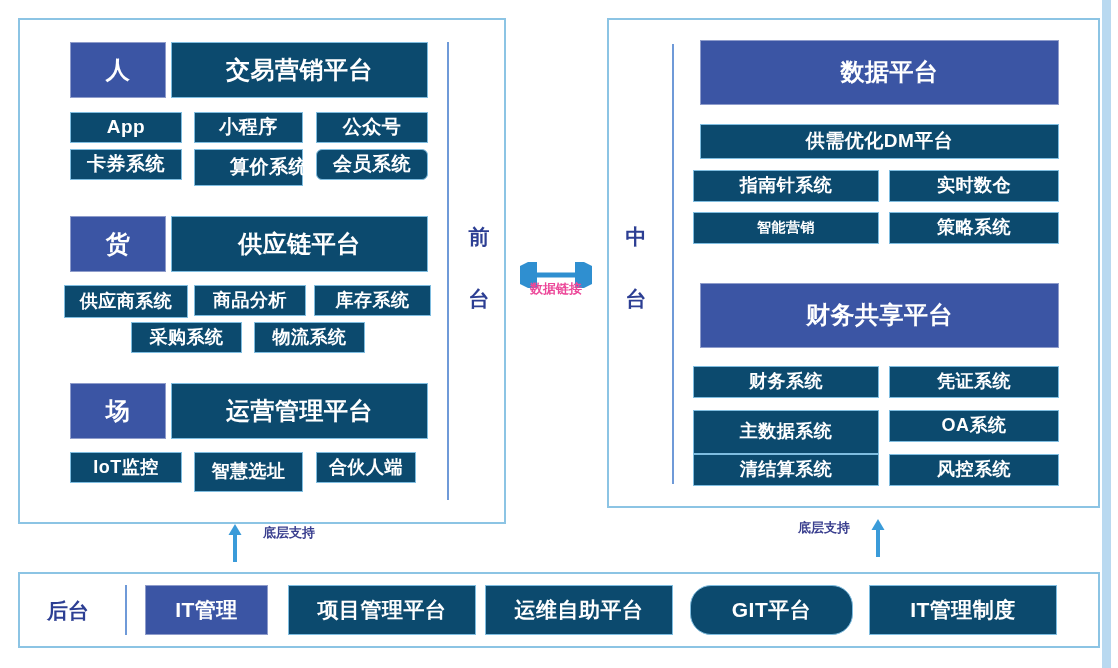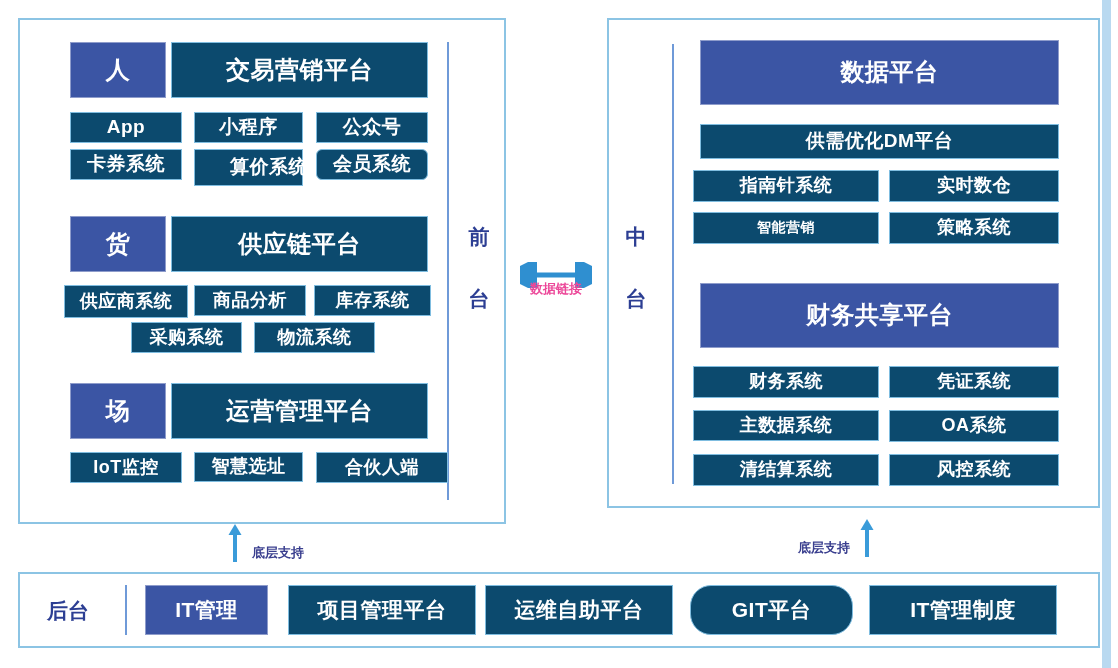--- a/index.html
+++ b/index.html
@@ -78,22 +78,22 @@
     font-size: 13px;
     font-weight: bold;
     text-align: center;
     white-space: nowrap;
   }
 
   
   .support {
     position: absolute;
     display: flex;
-    align-items: flex-end;
-    gap: 10px;
+    align-items: flex-start;
+    gap: 21px;
     white-space: nowrap;
   }
   .support .cap {
     color: #3a3f8f;
     font-size: 13px;
     font-weight: bold;
   }
 
   
   #bottom-bar {
@@ -158,28 +158,28 @@
   <div class="box light" style="left:316px; top:149px; width:112px; height:31px; font-size:19px; font-weight:bold;border-radius:6px;">会员系统</div>
 
   <div class="box dark" style="left:70px; top:216px; width:96px; height:56px; font-size:24px; font-weight:bold;">货</div>
   <div class="box light" style="left:171px; top:216px; width:257px; height:56px; font-size:24px; font-weight:bold;">供应链平台</div>
 
   <div class="box light" style="left:64px; top:285px; width:124px; height:33px; font-size:18px; font-weight:bold;">供应商系统</div>
   <div class="box light" style="left:194px; top:285px; width:112px; height:31px; font-size:18px; font-weight:bold;">商品分析</div>
   <div class="box light" style="left:314px; top:285px; width:117px; height:31px; font-size:18px; font-weight:bold;">库存系统</div>
 
   <div class="box light" style="left:131px; top:322px; width:111px; height:31px; font-size:18px; font-weight:bold;">采购系统</div>
-  <div class="box light" style="left:254px; top:322px; width:121px; height:31px; font-size:18px; font-weight:bold;">物流系统</div>
+  <div class="box light" style="left:254px; top:322px; width:111px; height:31px; font-size:18px; font-weight:bold;">物流系统</div>
 
   <div class="box dark" style="left:70px; top:383px; width:96px; height:56px; font-size:24px; font-weight:bold;">场</div>
   <div class="box light" style="left:171px; top:383px; width:257px; height:56px; font-size:24px; font-weight:bold;">运营管理平台</div>
 
   <div class="box light" style="left:70px; top:452px; width:112px; height:31px; font-size:18px; font-weight:bold;">IoT监控</div>
-  <div class="box light" style="left:194px; top:452px; width:109px; height:30px; font-size:18px; font-weight:bold;">智慧选址</div>
-  <div class="box light" style="left:316px; top:452px; width:132px; height:31px; font-size:18px; font-weight:bold;">合伙人端</div>
+  <div class="box light" style="left:194px; top:452px; width:109px; height:40px; font-size:18px; font-weight:bold;">智慧选址</div>
+  <div class="box light" style="left:316px; top:452px; width:100px; height:31px; font-size:18px; font-weight:bold;">合伙人端</div>
 
   <div class="conn-arrow" style="left:520px; top:262px; width:72px; height:26px;">
     <svg width="72" height="26" viewBox="0 0 72 26" aria-hidden="true">
       <defs>
         <marker id="mL" markerWidth="7" markerHeight="7" refX="6" refY="3.5" orient="auto">
           <path d="M7,0 L7,7 L0,3.5 z" fill="#2f8fd0"></path>
         </marker>
         <marker id="mR" markerWidth="7" markerHeight="7" refX="1" refY="3.5" orient="auto">
           <path d="M0,0 L0,7 L7,3.5 z" fill="#2f8fd0"></path>
         </marker>
@@ -202,21 +202,21 @@
 
   <div class="box light" style="left:693px; top:170px; width:186px; height:32px; font-size:18px; font-weight:bold;">指南针系统</div>
   <div class="box light" style="left:889px; top:170px; width:170px; height:32px; font-size:18px; font-weight:bold;">实时数仓</div>
   <div class="box light" style="left:693px; top:212px; width:186px; height:32px; font-size:14px; font-weight:bold;">智能营销</div>
   <div class="box light" style="left:889px; top:212px; width:170px; height:32px; font-size:18px; font-weight:bold;">策略系统</div>
 
   <div class="box dark" style="left:700px; top:283px; width:359px; height:65px; font-size:24px; font-weight:bold;">财务共享平台</div>
 
   <div class="box light" style="left:693px; top:366px; width:186px; height:32px; font-size:18px; font-weight:bold;">财务系统</div>
   <div class="box light" style="left:889px; top:366px; width:170px; height:32px; font-size:18px; font-weight:bold;font-family:Liberation Serif, serif;">凭证系统</div>
-  <div class="box light" style="left:693px; top:410px; width:186px; height:31px; font-size:18px; font-weight:bold;">主数据系统</div>
+  <div class="box light" style="left:693px; top:410px; width:186px; height:44px; font-size:18px; font-weight:bold;">主数据系统</div>
   <div class="box light" style="left:889px; top:410px; width:170px; height:32px; font-size:18px; font-weight:bold;">OA系统</div>
   <div class="box light" style="left:693px; top:454px; width:186px; height:32px; font-size:18px; font-weight:bold;">清结算系统</div>
   <div class="box light" style="left:889px; top:454px; width:170px; height:32px; font-size:18px; font-weight:bold;">风控系统</div>
 
   <div class="support" style="left:228px; top:524px;">
     <svg width="14" height="38" viewBox="0 0 14 38" aria-hidden="true">
       <line x1="7" y1="38" x2="7" y2="9" stroke="#3a9bd9" stroke-width="4"></line>
       <path d="M7,0 L13.5,11 L0.5,11 z" fill="#3a9bd9"></path>
     </svg>
     <span class="cap">底层支持</span>

